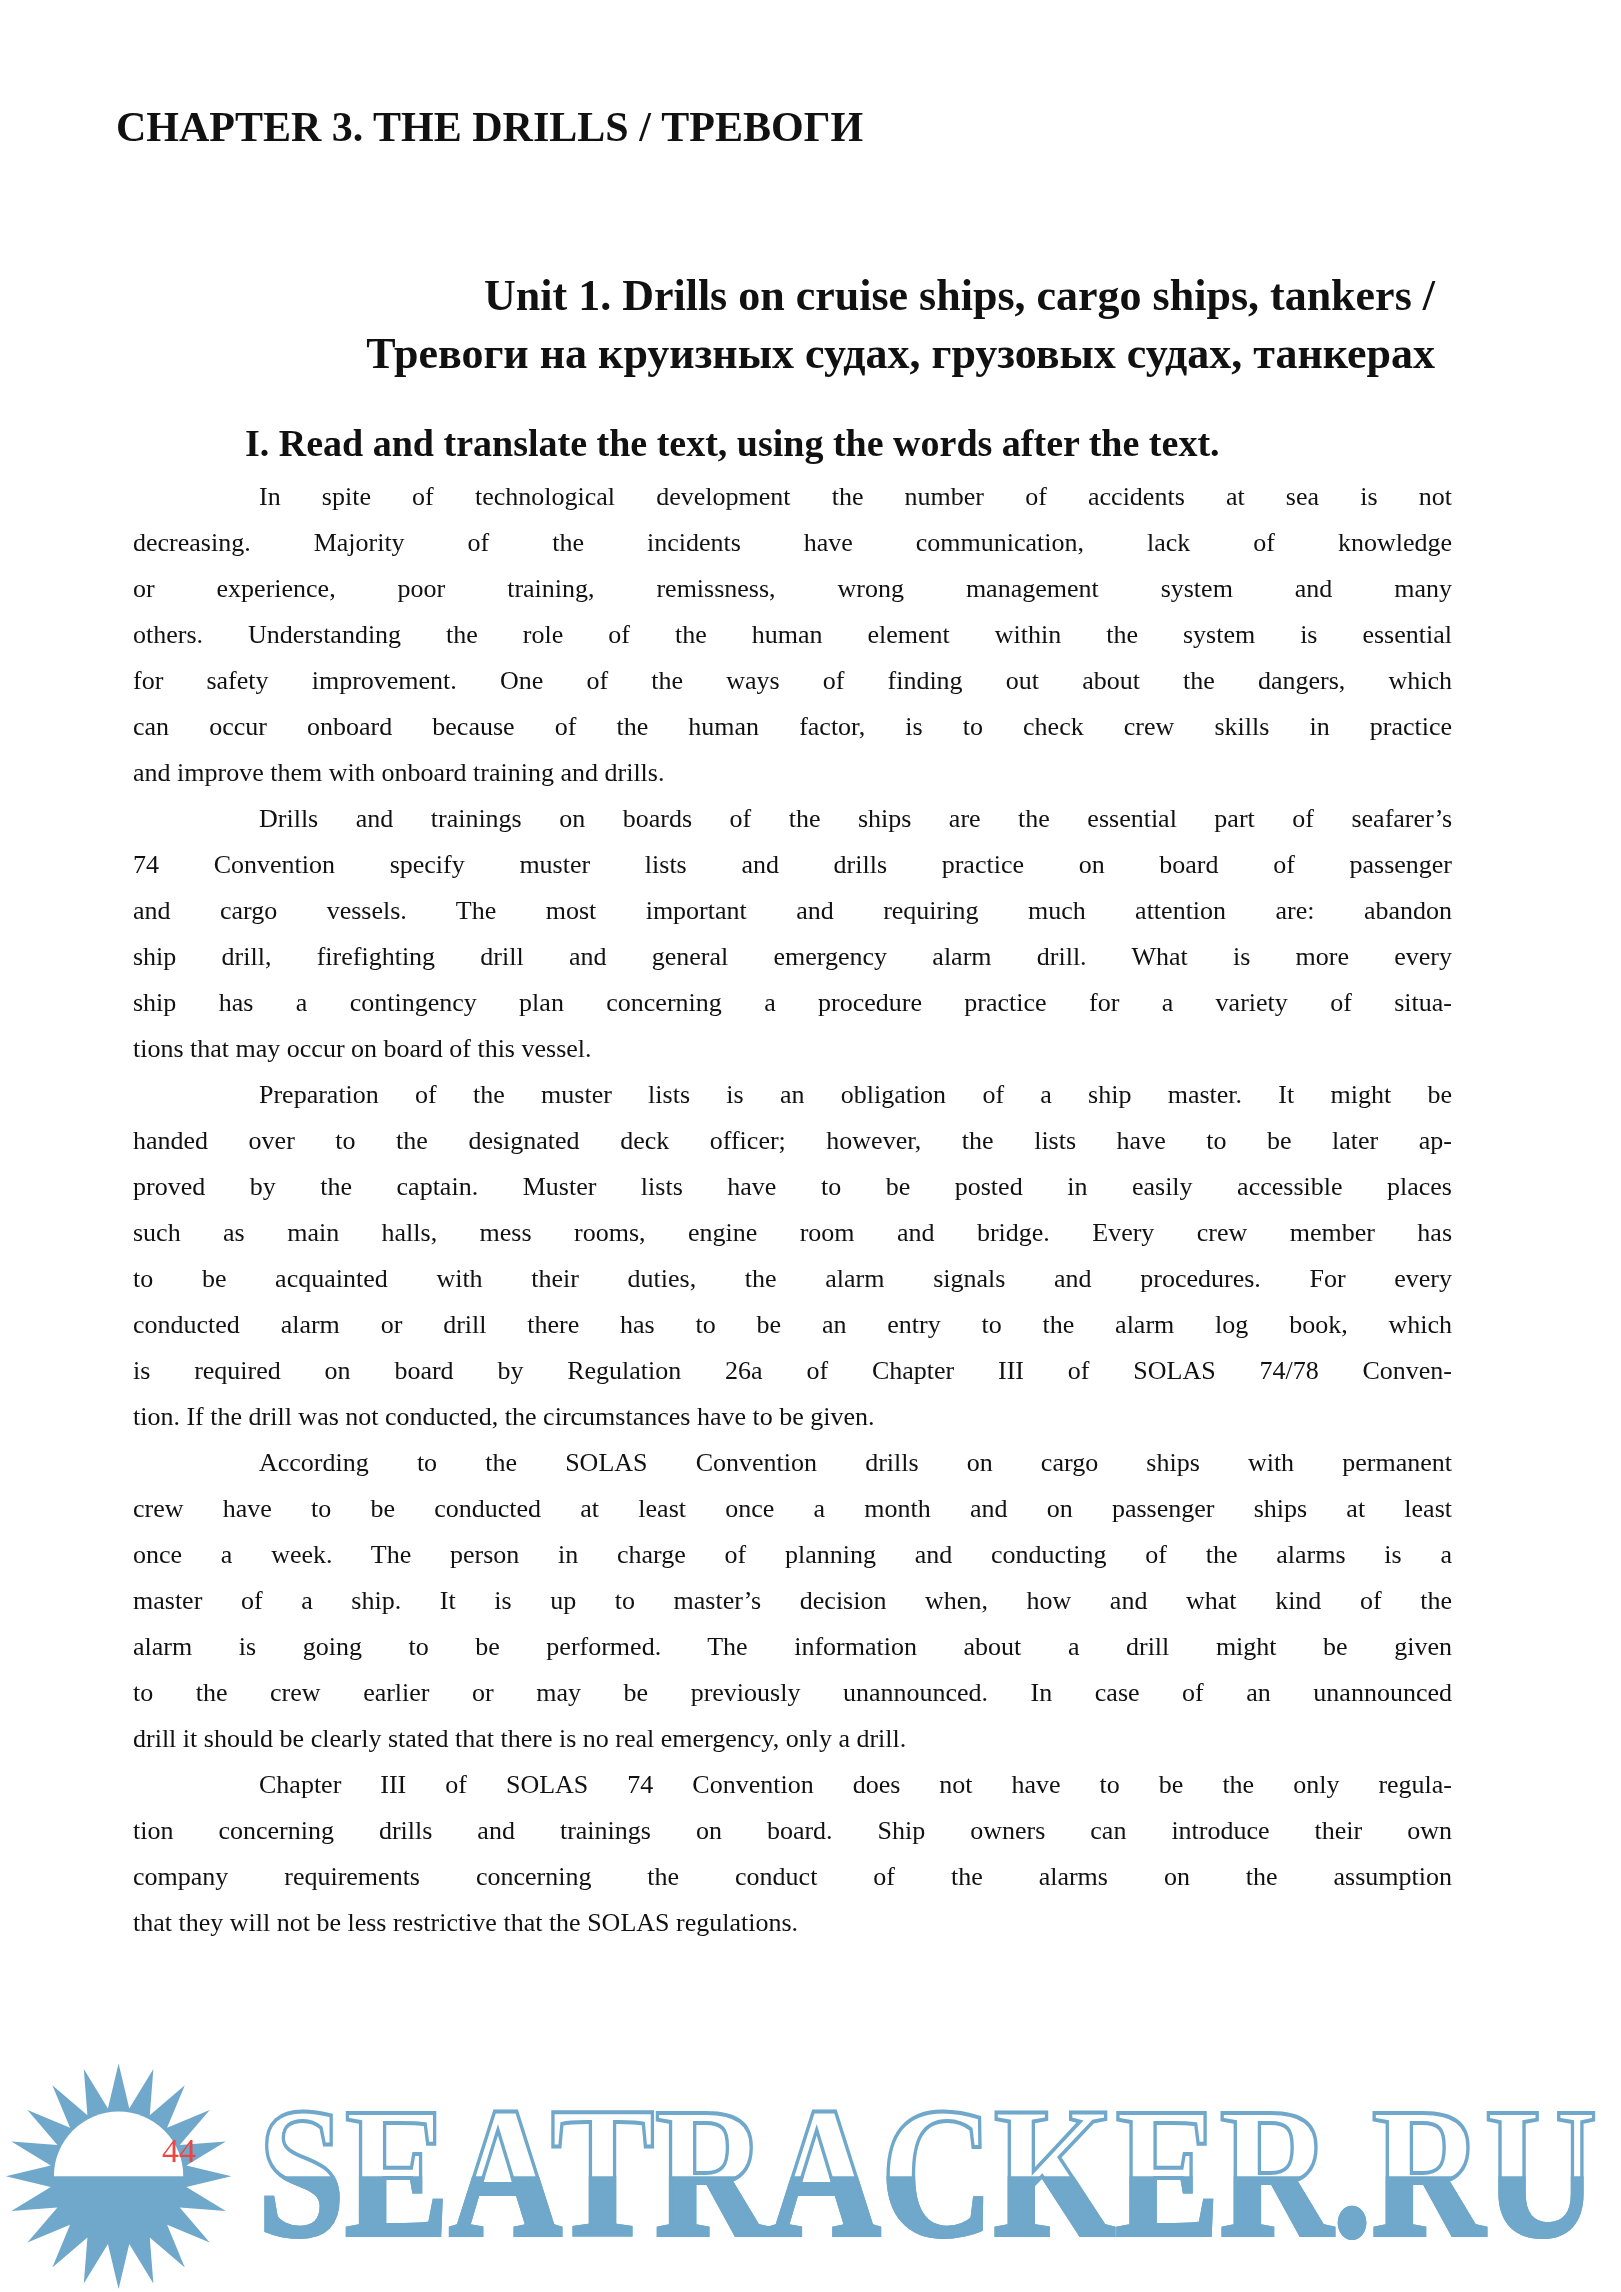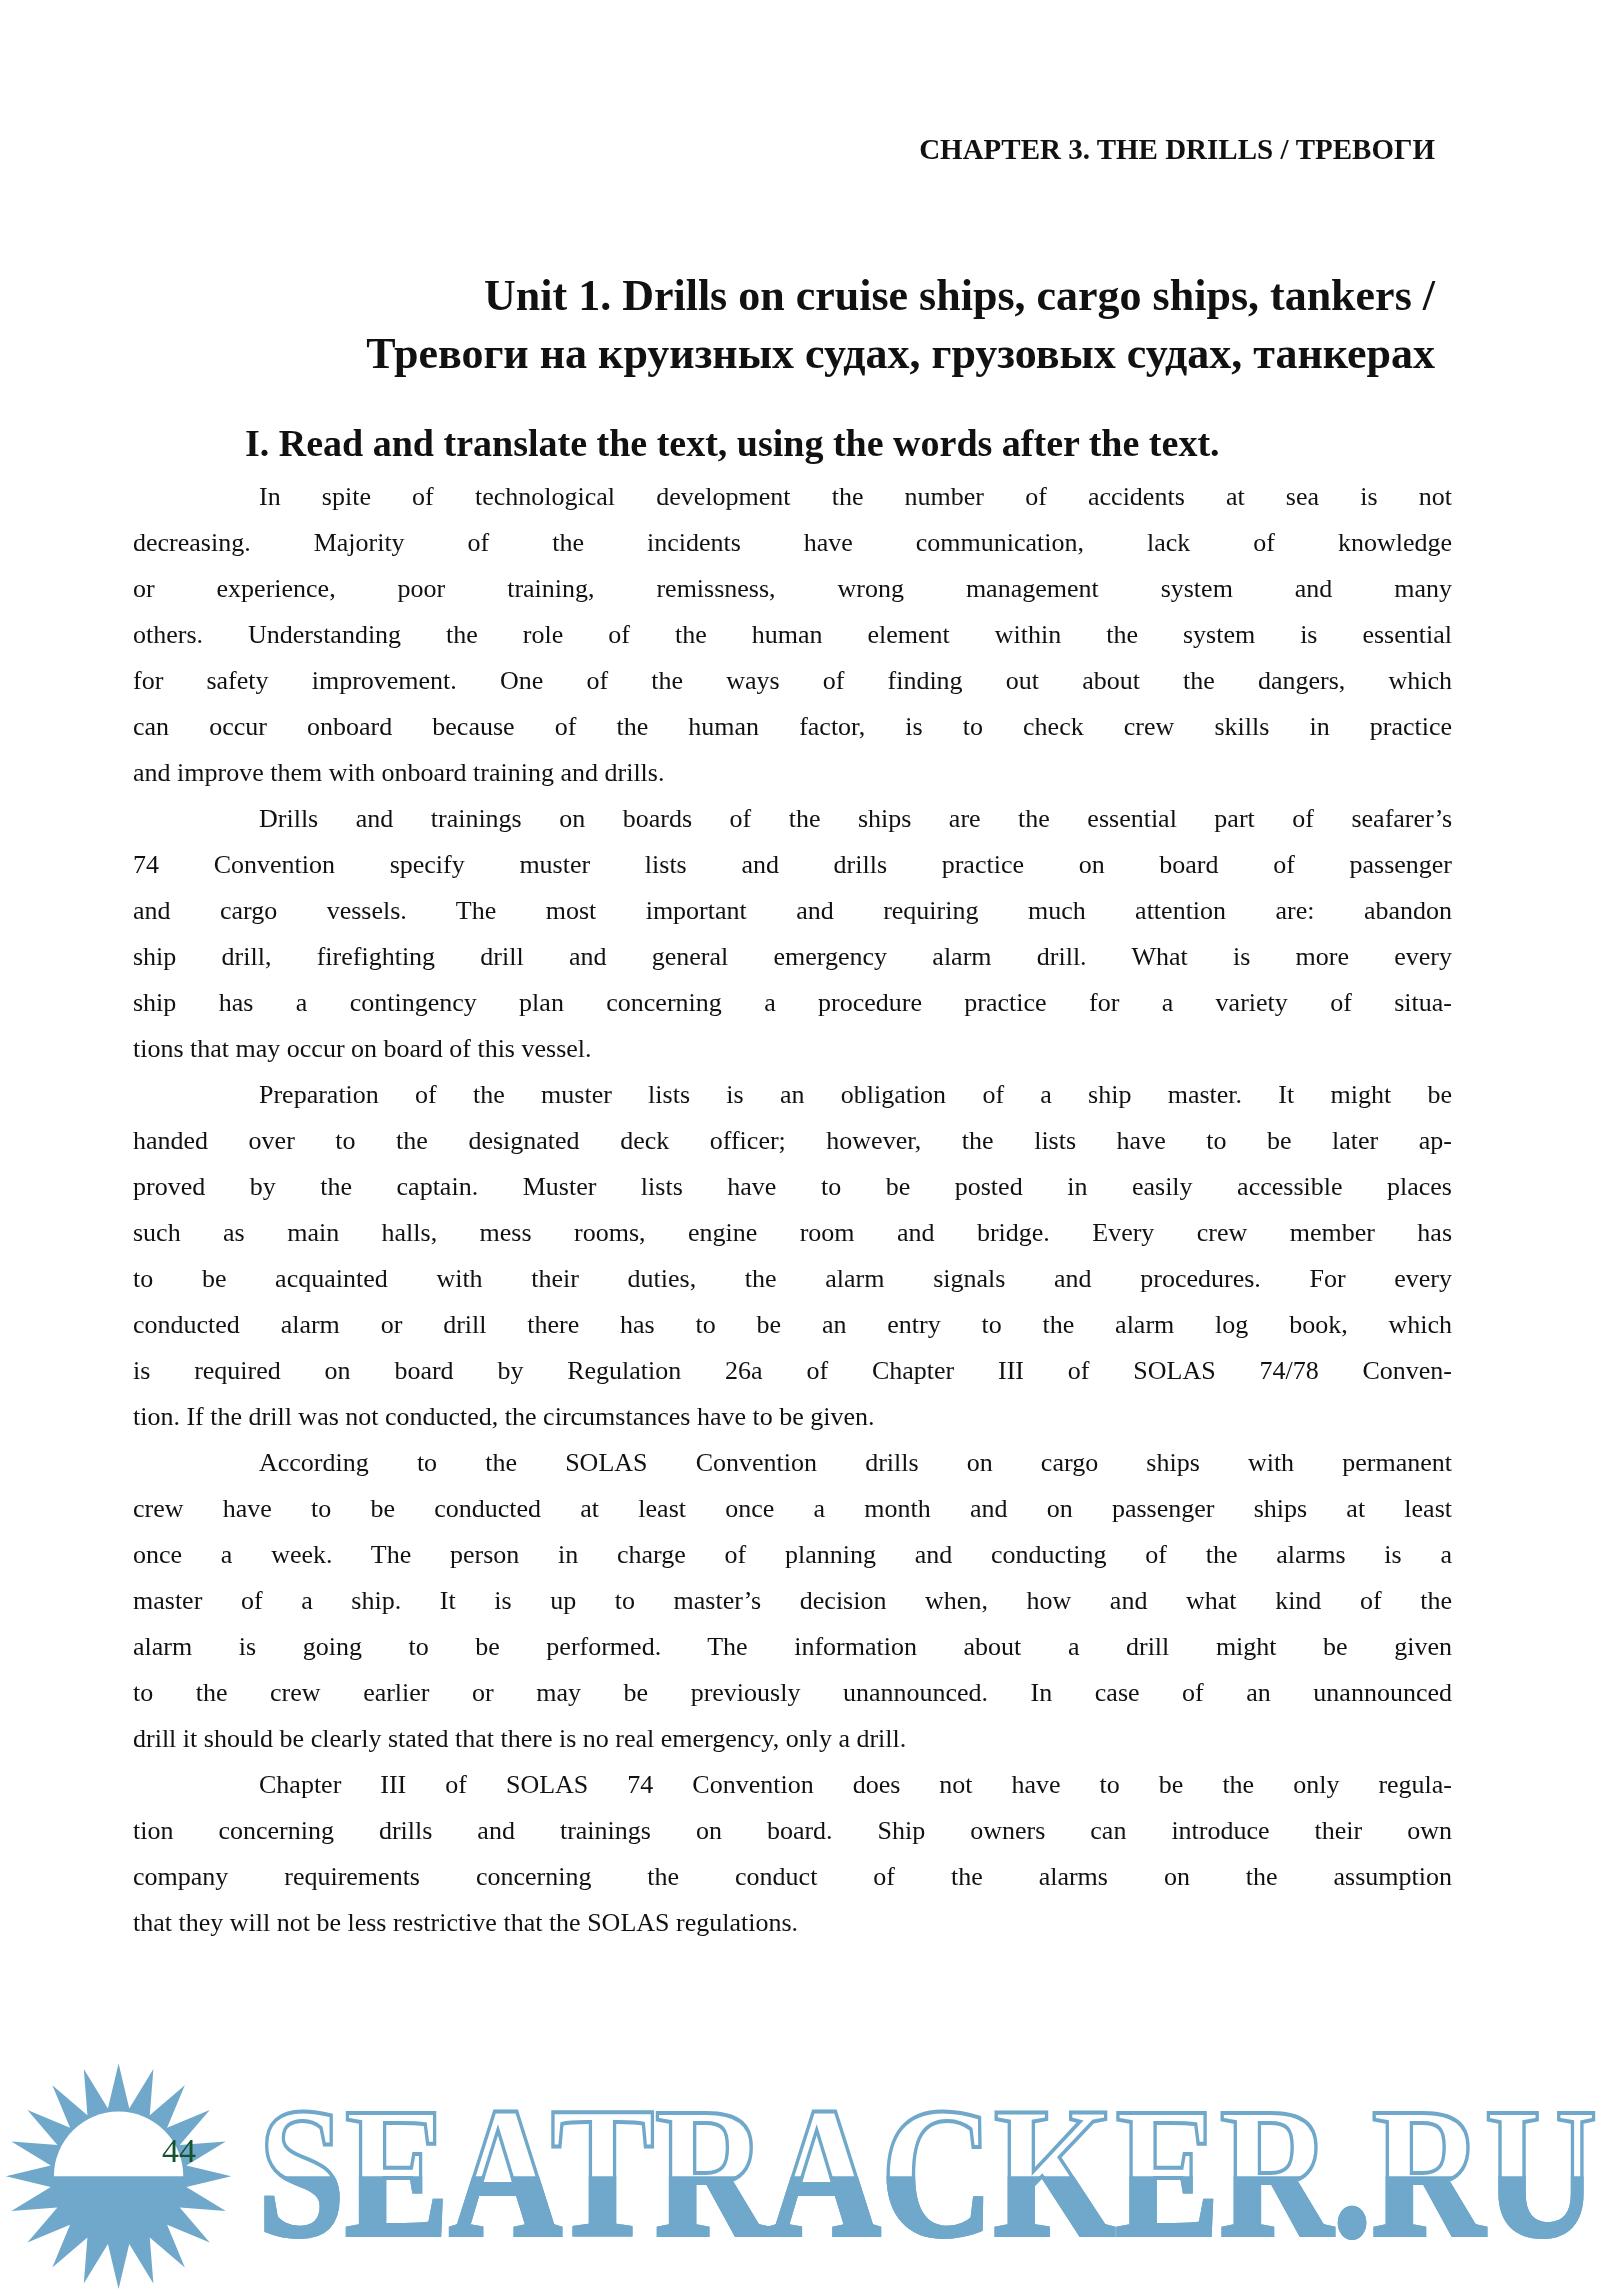--- a/index.html
+++ b/index.html
@@ -7,23 +7,22 @@
     position:relative;
     width:1621px;height:2293px;
     background:#ffffff;
     font-family:"Liberation Serif", serif;
     color:#111;
     overflow:hidden;
     margin:0 auto;
   }
   .chapter-title{
     position:absolute;top:104px;left:116px;width:1319px;
-    font-size:29px;font-weight:bold;text-align:right;line-height:1.1;
+    font-size:42px;font-weight:bold;text-align:left;line-height:1.1;
     white-space:nowrap;
-    margin-top:30px;
   }
   .unit-title{
     position:absolute;top:267px;left:116px;width:1319px;
     font-size:44px;font-weight:bold;text-align:right;line-height:58px;
   }
   .task-heading{
     position:absolute;top:420px;left:116px;width:1319px;
     box-sizing:border-box;padding-left:129px;
     font-size:38px;font-weight:bold;line-height:46px;
     white-space:nowrap;
@@ -33,21 +32,21 @@
     font-size:26px;line-height:46px;
   }
   .p-line{
     text-align:justify;text-align-last:justify;
     height:46px;overflow:hidden;
   }
   .p-line.first{text-indent:126px;}
   .p-line.last{text-align-last:left;}
   .page-number{
     position:absolute;top:2134px;left:162px;
-    font-size:34px;line-height:1;color:#14532d;z-index:3;
+    font-size:34px;line-height:1;color:#ef4444;z-index:3;
   }
   .watermark{
     position:absolute;top:2039px;left:0;width:1621px;height:254px;z-index:2;
   }
   .wm-text{
     font-family:"Liberation Serif", serif;
     font-weight:bold;
   }
 </style>
 </head>

